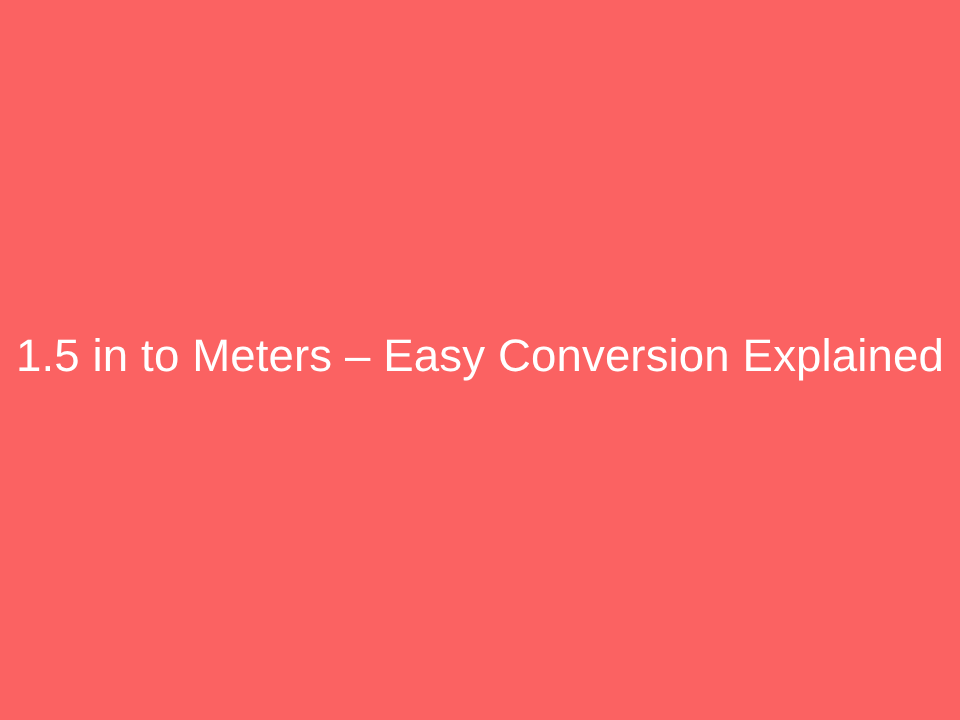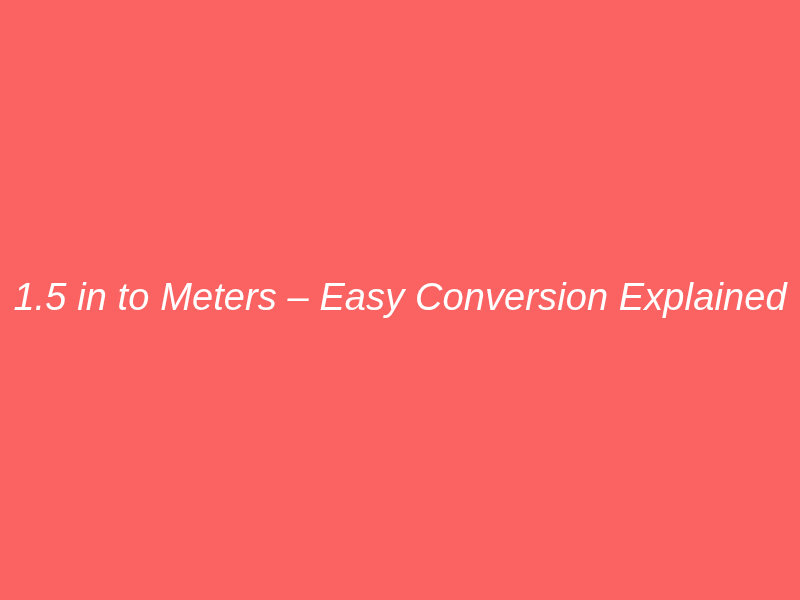--- a/index.html
+++ b/index.html
@@ -41,21 +41,20 @@
   .title-card__heading {
     margin: 12px;
     font-family: "Liberation Sans", "DejaVu Sans", sans-serif;
     font-size: 38px;
     font-weight: 400;
     line-height: 1.18;
     letter-spacing: 0.1px;
     color: #ffffff;
     text-align: right;
     white-space: nowrap;
-    font-style: italic;
   }
 </style>
 </head>
 <body>
 
 <div class="title-card" style="background-color: rgb(251, 98, 98); width: 800px; height: 600px;">
 
   <div class="title-card__inner">
 
     <h1 class="title-card__heading" style="color: rgb(255, 255, 255);">1.5 in to Meters – Easy Conversion Explained</h1>

